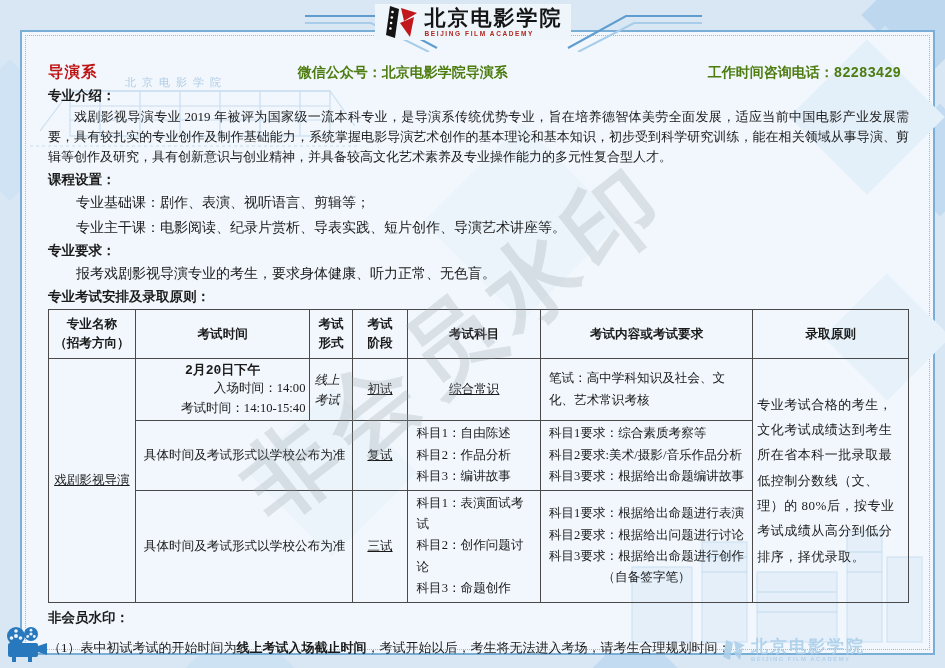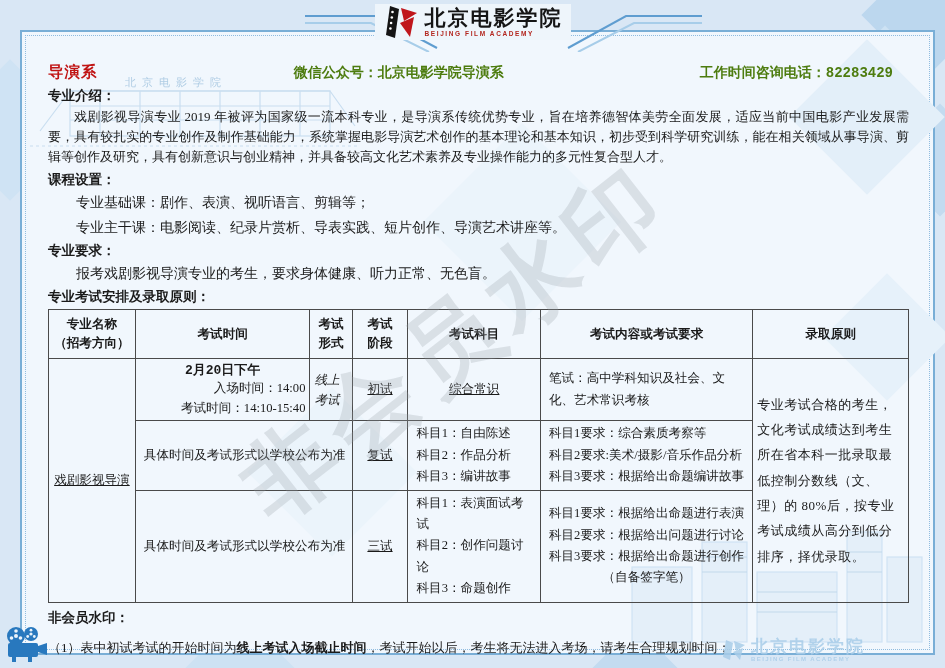--- a/index.html
+++ b/index.html
@@ -14,21 +14,21 @@
   .content{position:absolute;left:26px;right:24px;top:22px;z-index:2;}
   
   .logo-wrap{position:absolute;left:50%;top:4px;transform:translateX(-50%);
              display:flex;align-items:center;gap:6px;z-index:6;background:#eef5fb;padding:0 8px;}
   .logo-text .cn{font-size:21px;font-weight:bold;letter-spacing:2px;color:#151515;
                  font-family:"Liberation Sans","DejaVu Sans",sans-serif;line-height:1.05;}
   .logo-text .en{font-size:6.5px;font-weight:bold;color:#b3261e;letter-spacing:1.6px;
                  font-family:"Liberation Sans","DejaVu Sans",sans-serif;}
   .hdr-line{position:absolute;top:8px;z-index:5;}
   
-  .title-row{display:flex;justify-content:space-between;align-items:baseline;margin:8px 16px 2px 0;gap:20px;}
+  .title-row{display:flex;justify-content:space-between;align-items:baseline;margin:8px 8px 2px 0;gap:20px;}
   .dept{color:#c01414;font-weight:bold;font-size:15.5px;letter-spacing:1px;}
   .title-mid,.title-right{font-weight:bold;font-size:14px;color:#4d7c0f;font-family:Liberation Mono, monospace;}
   
   .sec-title{font-weight:bold;font-size:13.5px;margin:4px 0 2px 0;}
   .para{font-size:13px;line-height:1.55;text-indent:2em;text-align:justify;margin:0 0 2px 0;}
   .line-ind{font-size:14px;line-height:1.45;padding-left:2em;margin:4px 0;font-family:Liberation Serif, serif;}
   
   table.tbl{width:100%;border-collapse:collapse;border:1.5px solid #3f3f3f;margin:3px 0 6px 0;
             font-size:12.6px;}
   .tbl th,.tbl td{border:1px solid #4a4a4a;padding:2px 4px;vertical-align:middle;}

